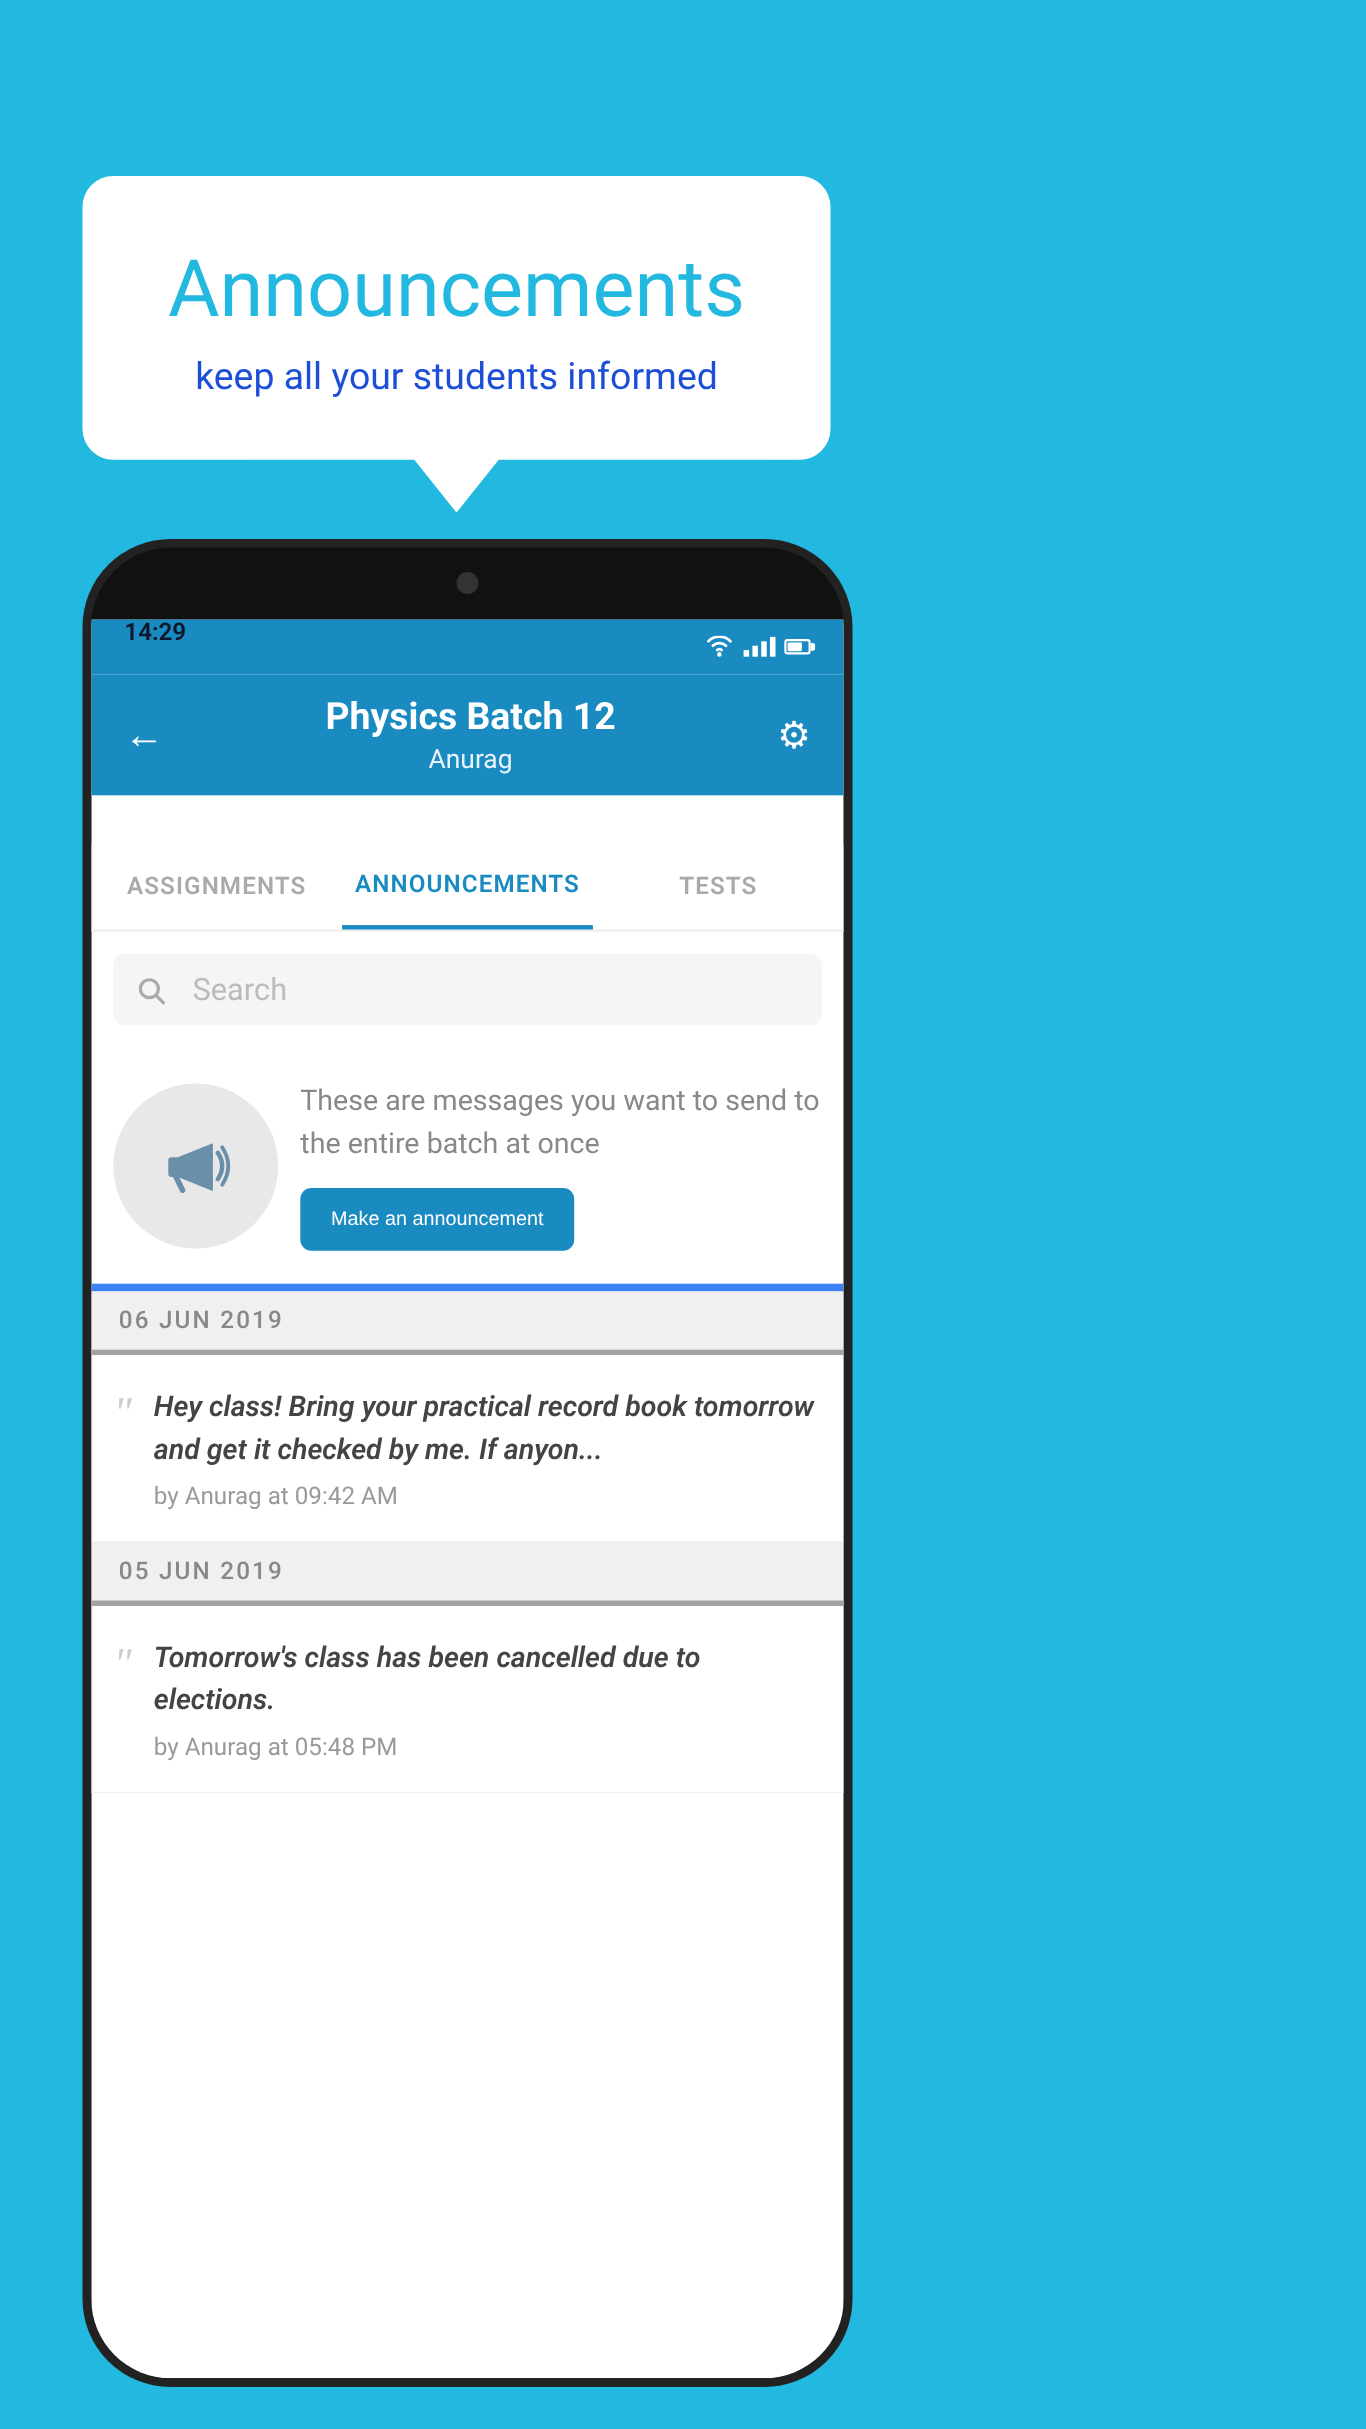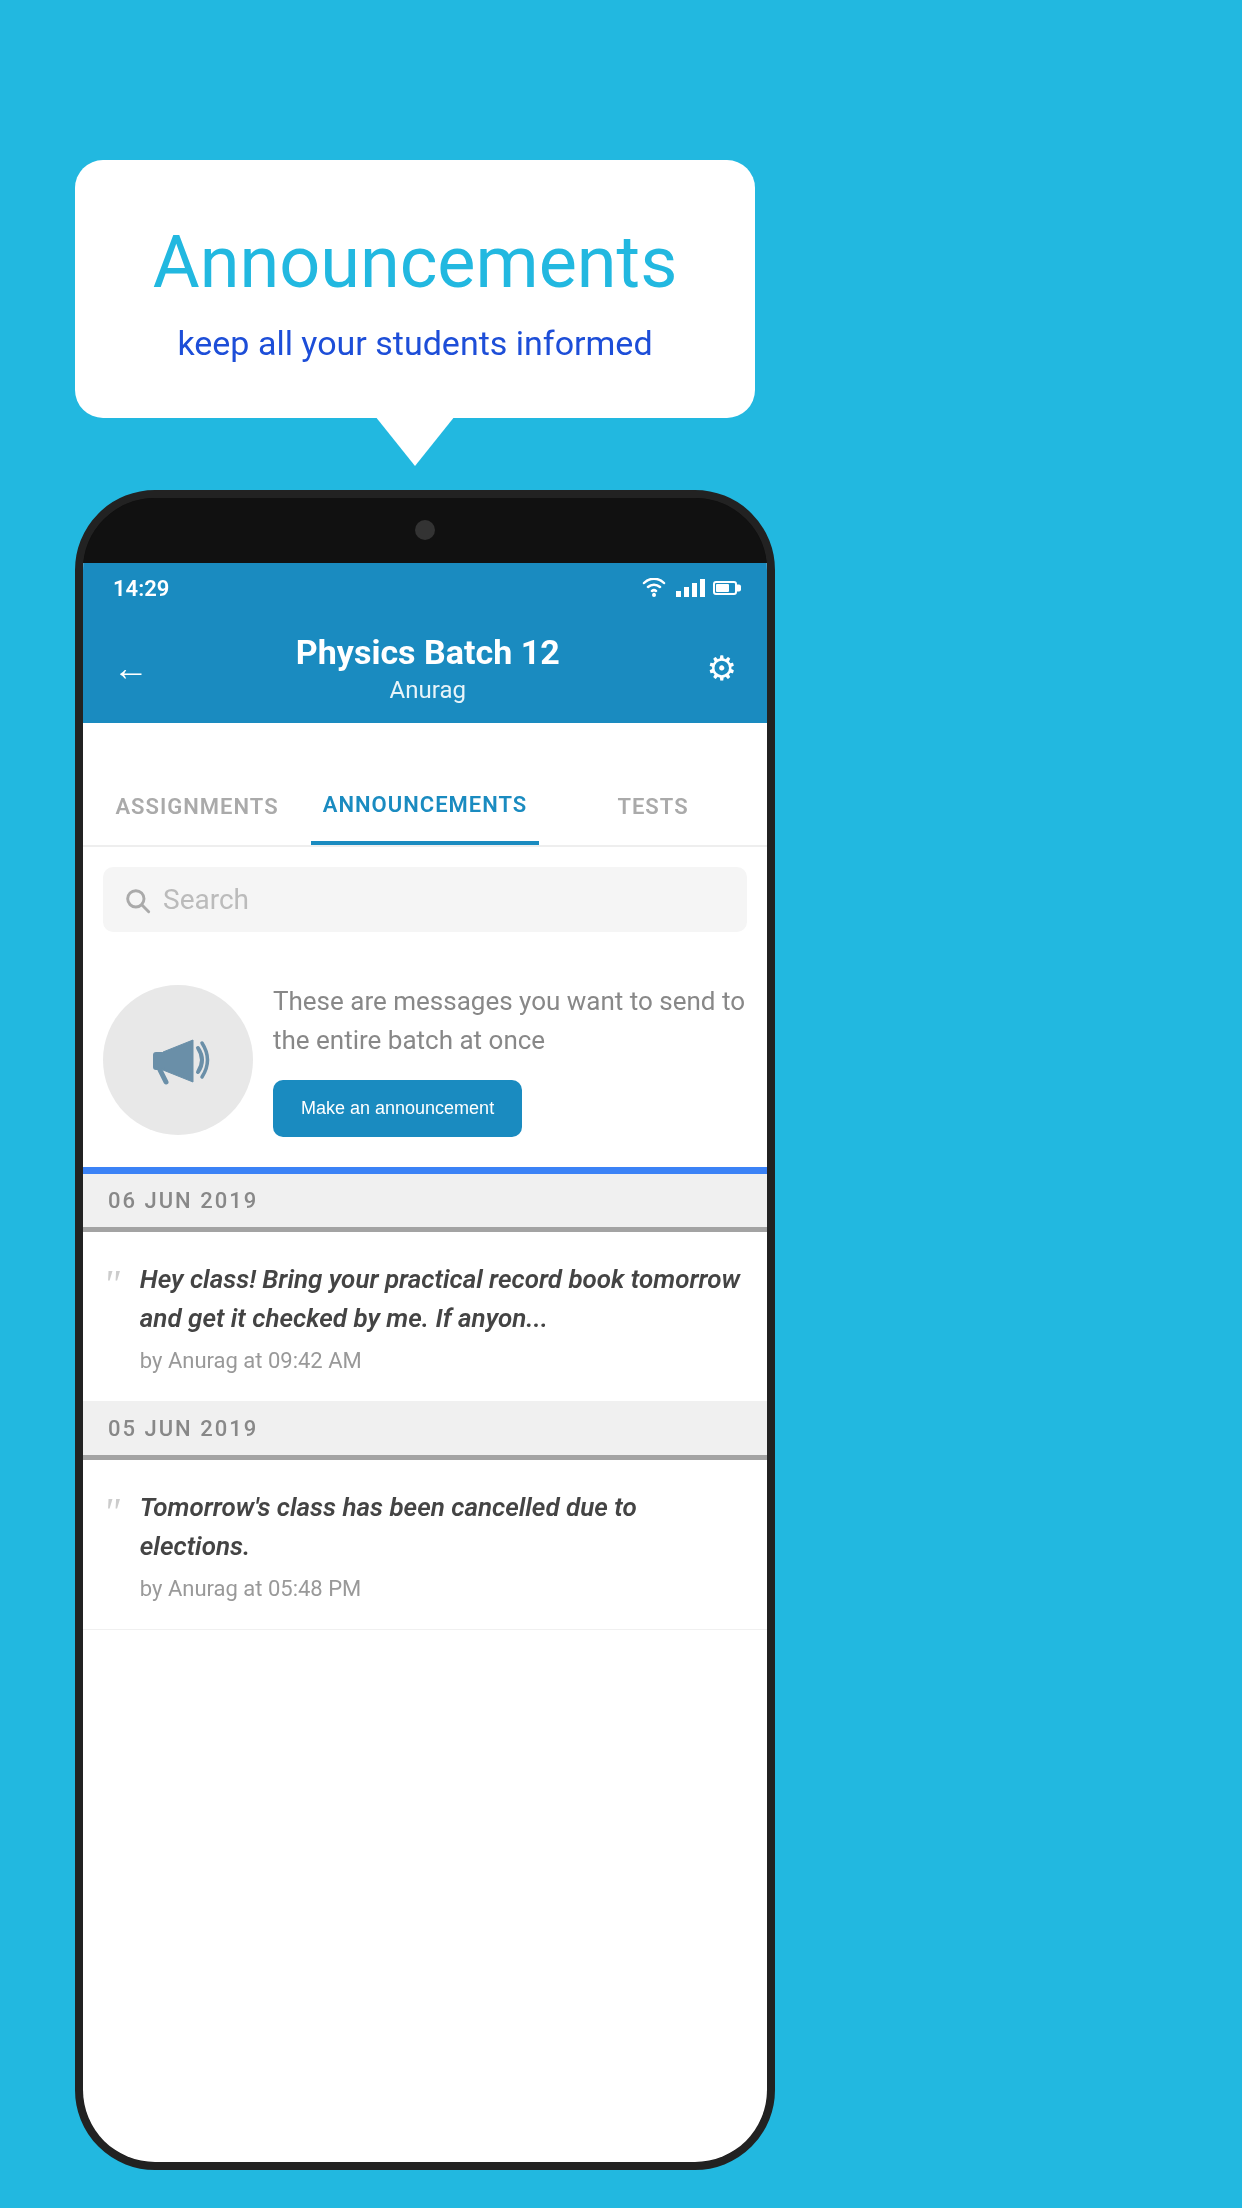--- a/index.html
+++ b/index.html
@@ -85,24 +85,23 @@
       position: absolute;
       top: 22px;
       left: 50%;
       transform: translateX(-50%);
     }
 
     .status-bar {
       background: #1A8BC0;
       height: 50px;
       display: flex;
-      align-items: center;
       justify-content: space-between;
       padding: 0 30px;
-      color: #ffffff;
+      color: #0f172a;
       font-size: 22px;
       font-weight: 500;
     }
 
     .status-bar-time { font-size: 22px; font-weight: 600; }
 
     .status-icons {
       display: flex;
       align-items: center;
       gap: 8px;
@@ -221,21 +220,21 @@
 
     
     .search-bar {
       margin: 20px 20px 20px;
       background: #f5f5f5;
       border-radius: 10px;
       height: 65px;
       display: flex;
       align-items: center;
       padding: 0 20px;
-      gap: 12px;
+      gap: 24px;
     }
 
     .search-placeholder {
       font-size: 28px;
       color: #bbb;
     }
 
     
     .announcement-promo {
       display: flex;

